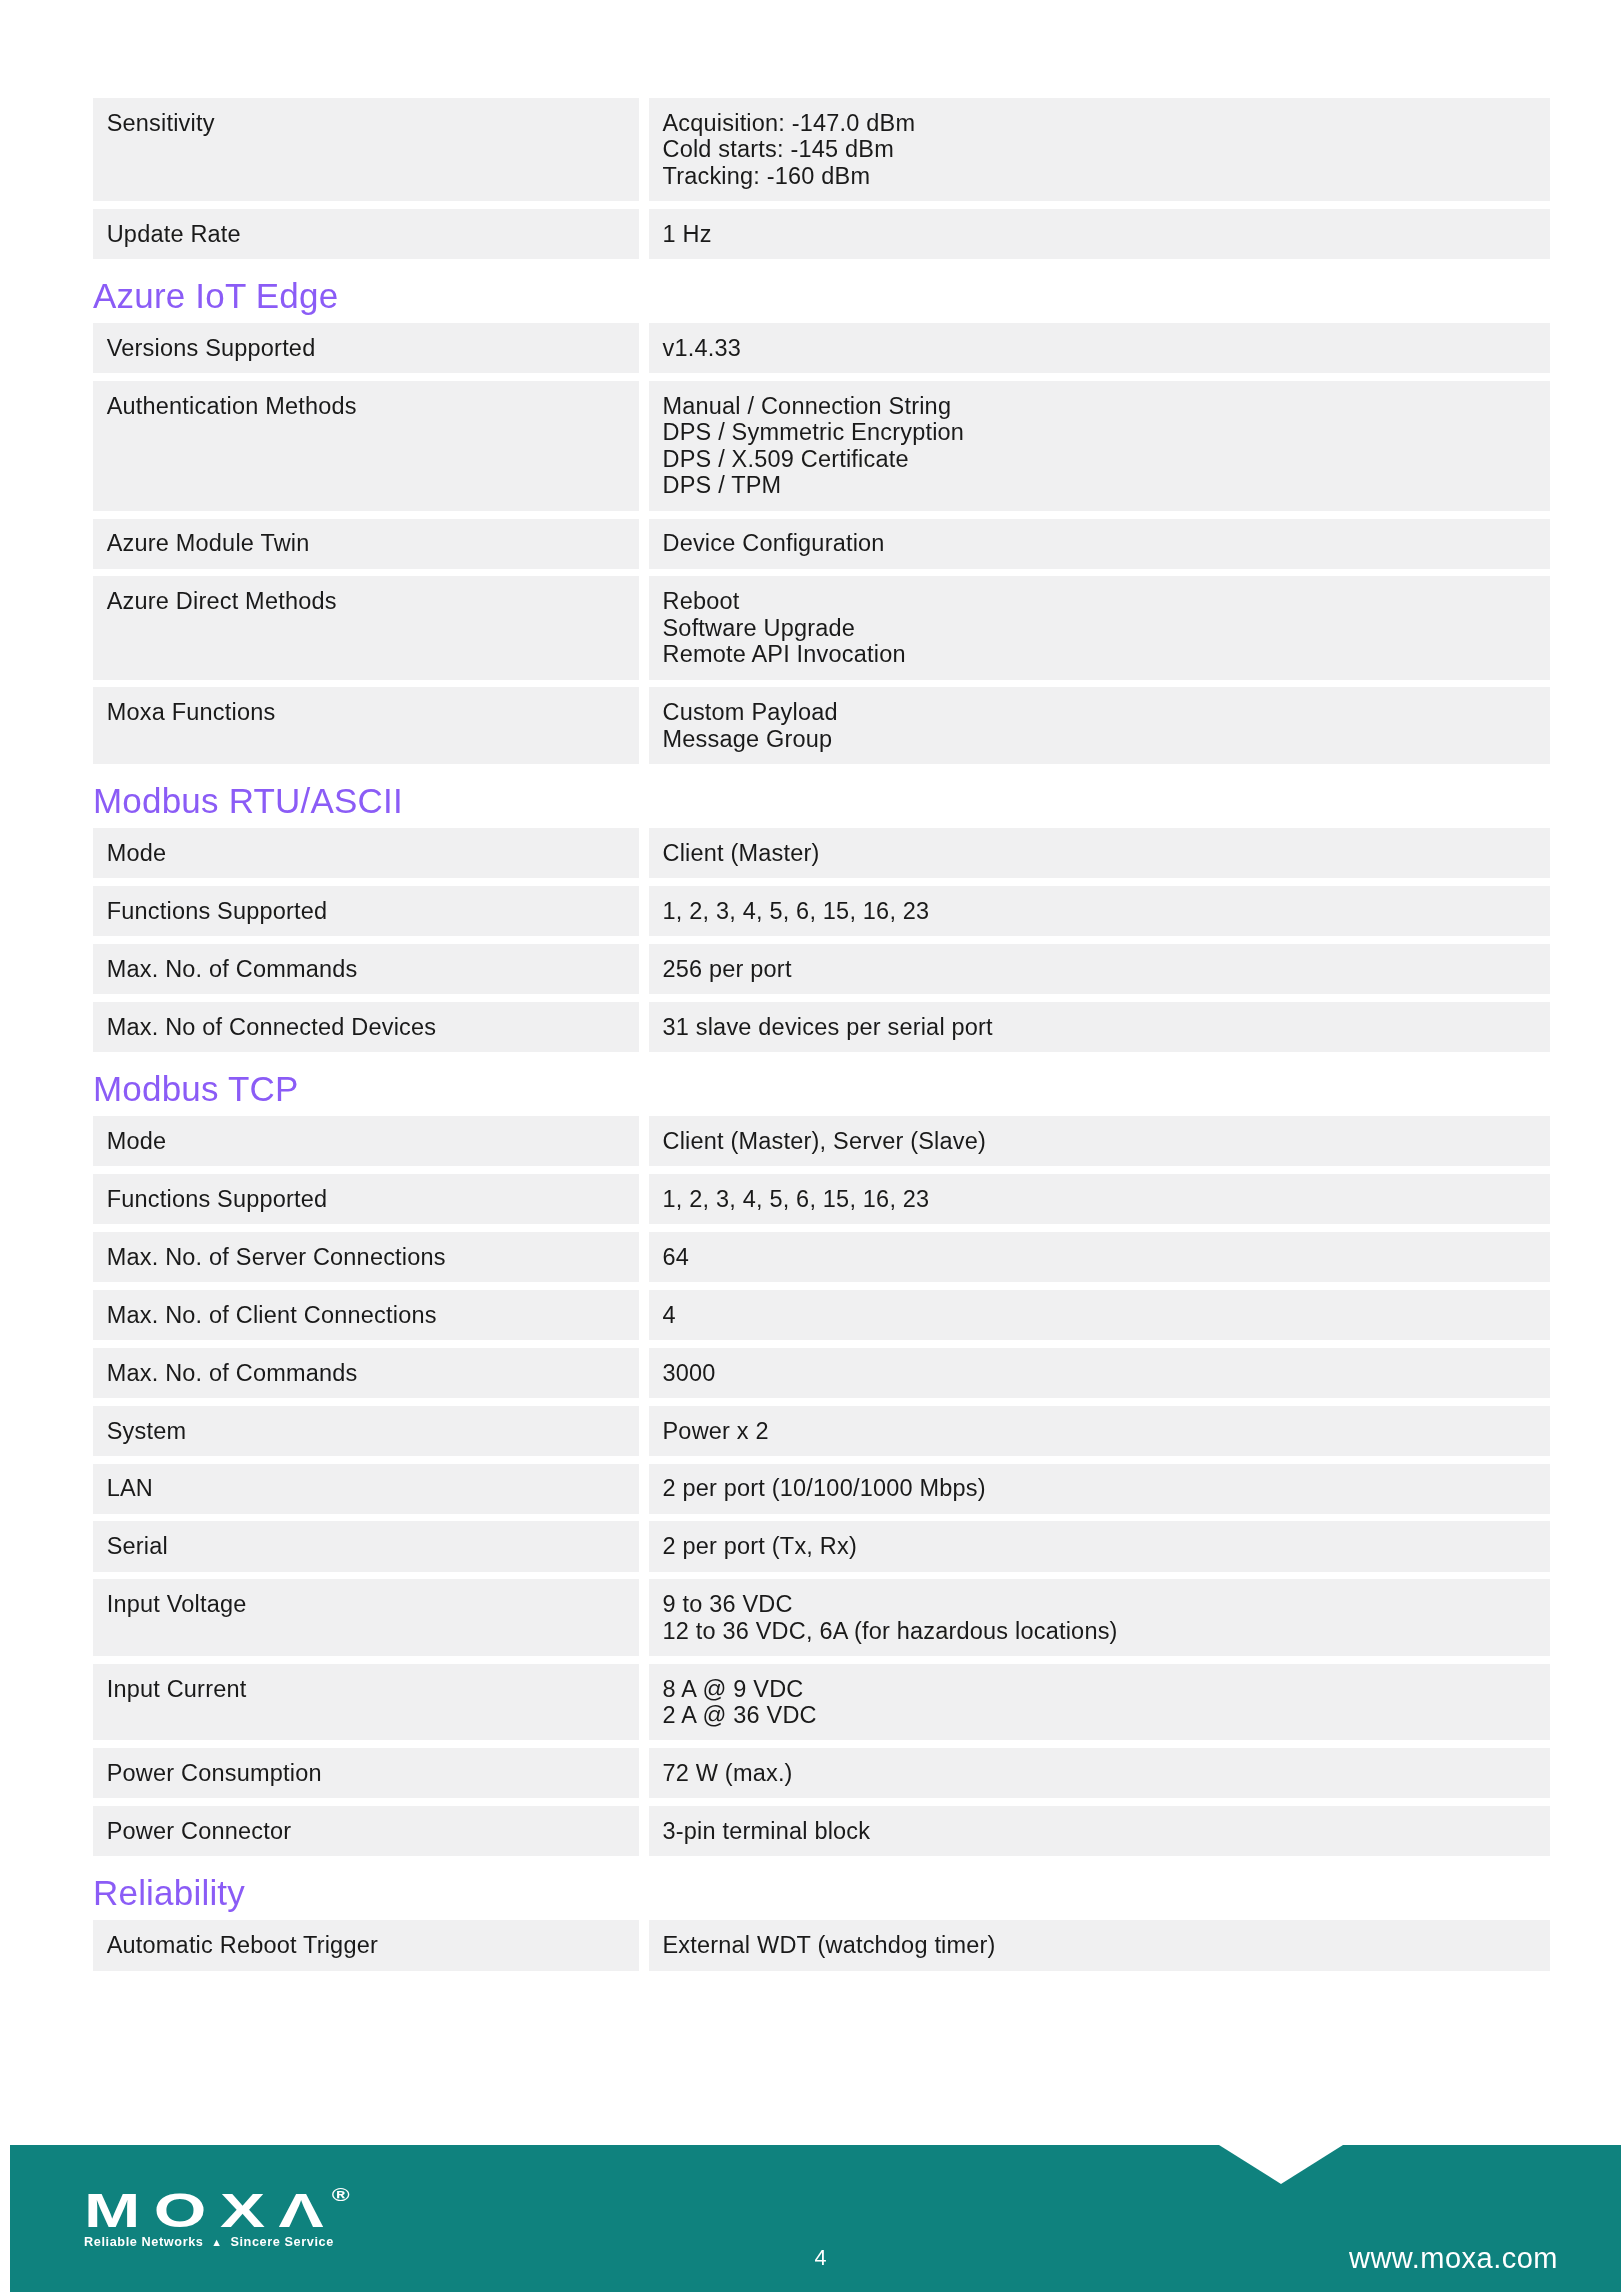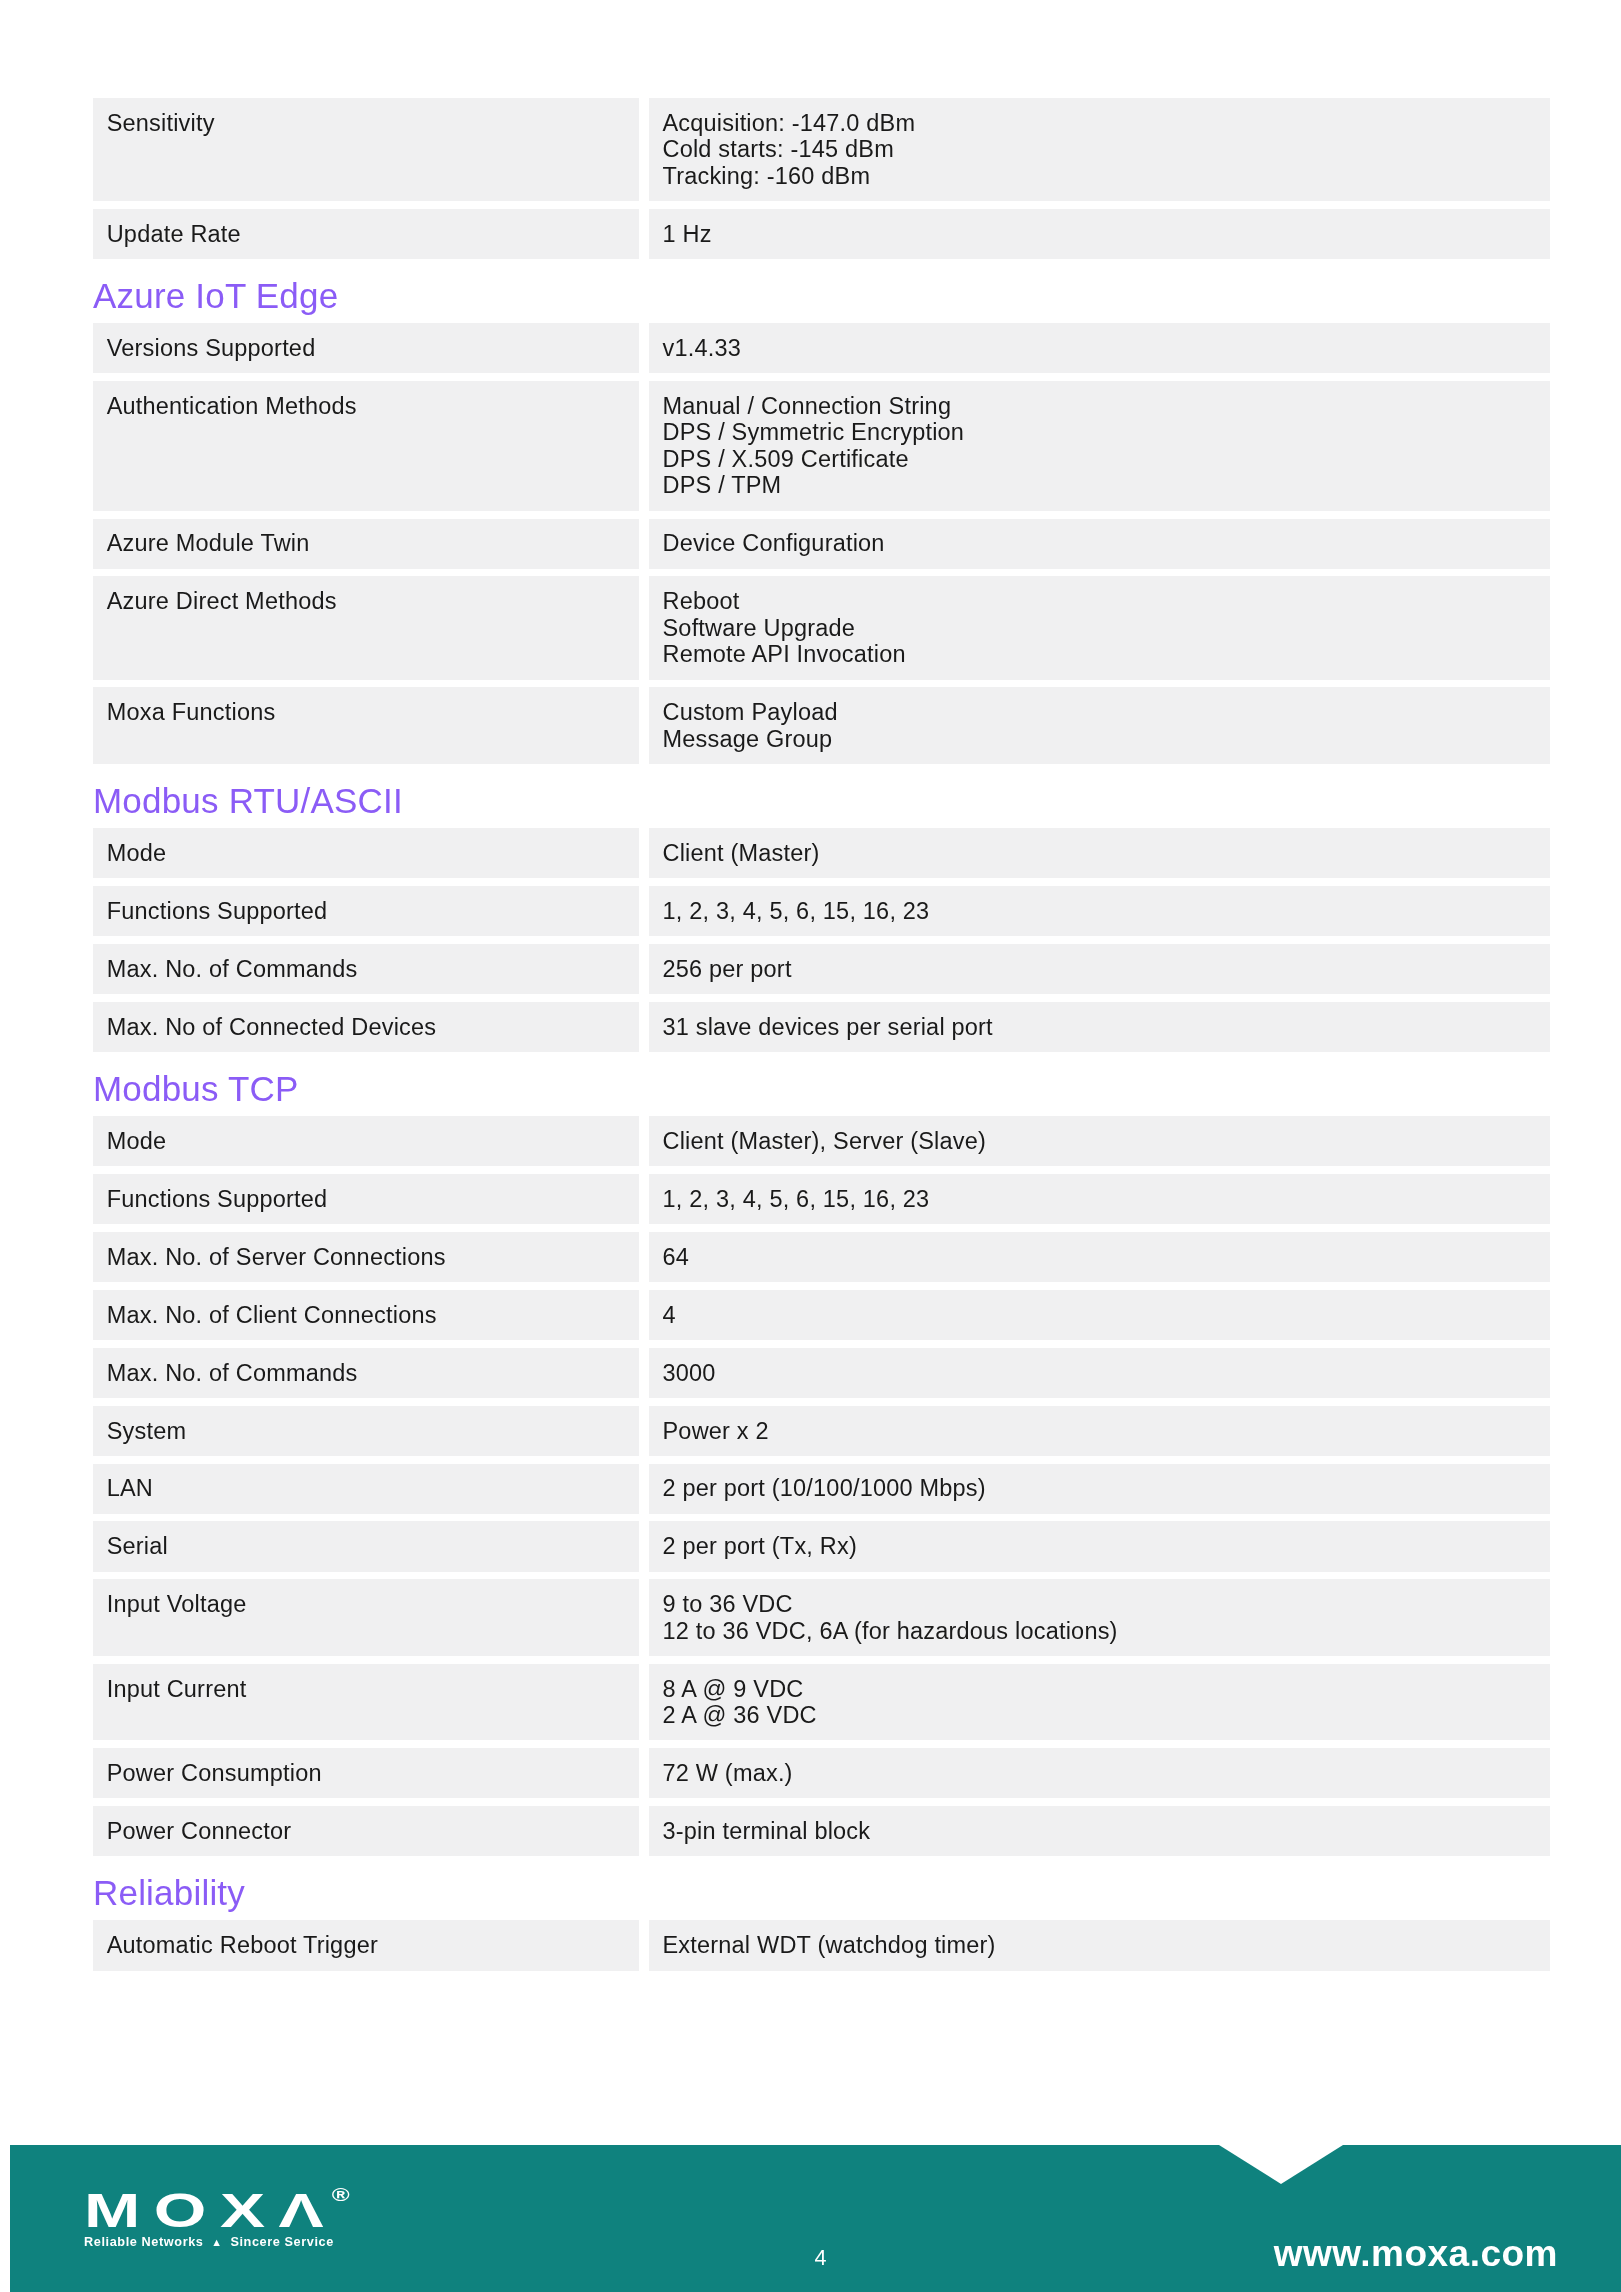--- a/index.html
+++ b/index.html
@@ -96,22 +96,22 @@
     transform: translateX(-50%);
     bottom: 21.6px;
     color: #ffffff;
     font-size: 21.6px;
   }
   .site-url {
     position: absolute;
     right: 73px;
     bottom: 17.6px;
     color: #ffffff;
-    font-size: 37px;
-    font-weight: bold;
+    font-size: 29px;
+    font-weight: normal;
     letter-spacing: 0.5px;
     margin-left: 28px;
   }
 </style>
 </head>
 <body>
 
 <div class="content">
     <div class="spec-row">
       <div class="cell label">Sensitivity</div>

